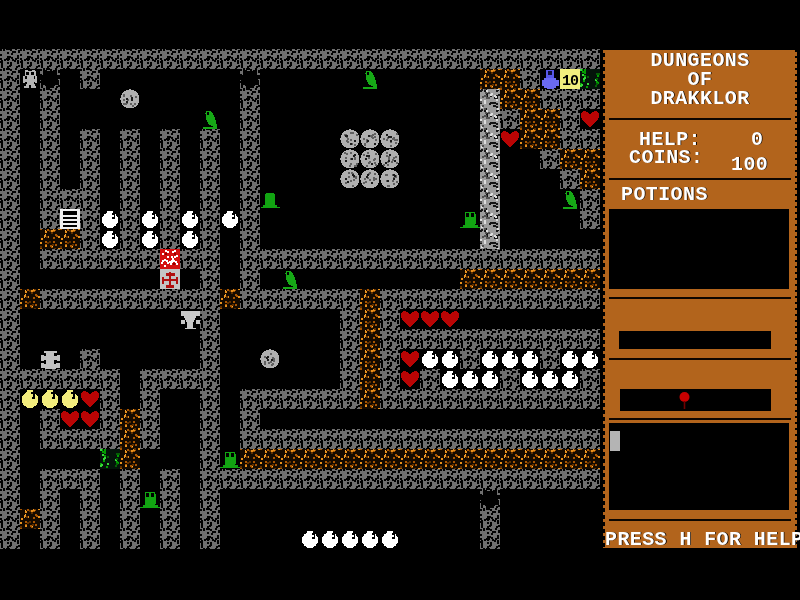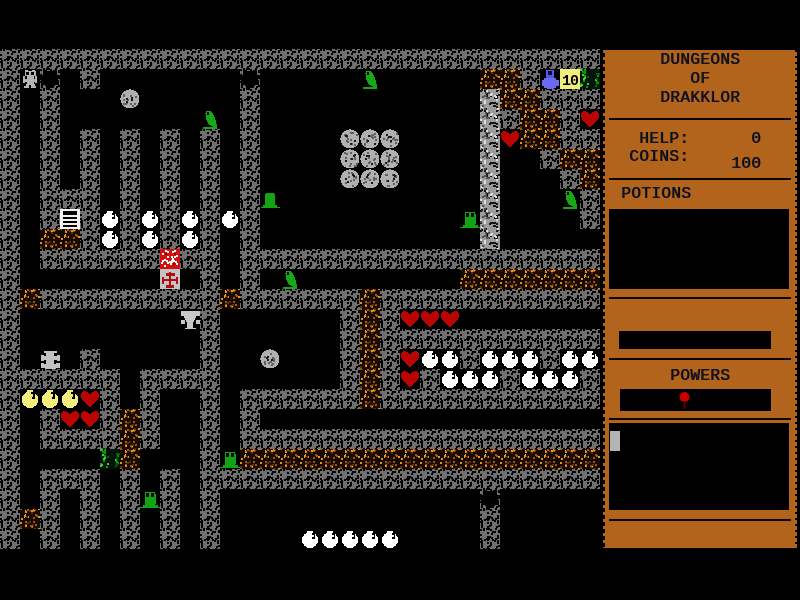--- a/index.html
+++ b/index.html
@@ -1,18 +1,18 @@
 <!DOCTYPE html>
 <html><head>
 <meta charset="utf-8">
 <style>
 html,body{margin:0;padding:0;background:#000;width:800px;height:600px;overflow:hidden}
 #screen{position:relative;width:800px;height:600px;background:#000;font-family:"Liberation Mono",monospace}
 #sidebar{position:absolute;left:605px;top:50px;width:190px;height:498px;background:#B2641C}
-.t{position:absolute;color:#0f172a;font-weight:normal;font-size:16px;letter-spacing:0.4px;white-space:pre;line-height:19px;text-shadow:0.8px 0 0 #0D0600}
+.t{position:absolute;color:#ffffff;font-weight:bold;font-size:20px;letter-spacing:0.4px;white-space:pre;line-height:19px;text-shadow:0.8px 0 0 #0D0600}
 .hl{position:absolute;left:4px;width:182px;height:2px;background:#0D0600}
 .bb{position:absolute;background:#000}
 </style>
 </head>
 <body>
 <div id="screen">
 
 <svg width="800" height="600" style="position:absolute;left:0;top:0" shape-rendering="crispEdges">
 <defs>
 <pattern id="pw" width="20" height="20" patternUnits="userSpaceOnUse" patternTransform="translate(0,8)">
@@ -1162,31 +1162,31 @@
 
   <div class="bb" style="left:4px;top:159px;width:180px;height:80px"></div>
 
   <div class="hl" style="top:247px"></div>
 
 
   <div class="bb" style="left:14px;top:281px;width:152px;height:18px"></div>
 
   <div class="hl" style="top:308px"></div>
 
-  <div class="t" style="left:0;top:317px;width:190px;text-align:center">POWERS</div>
 
   <div class="bb" style="left:15px;top:339px;width:151px;height:22px"></div>
 
   <svg width="20" height="24" style="position:absolute;left:70px;top:339px">
         <circle cx="9.5" cy="8" r="5" fill="#C80000"></circle>
         <rect x="8.7" y="12" width="1.6" height="8" fill="#700000"></rect>
       </svg>
 
   <div class="hl" style="top:368px"></div>
 
   <div class="bb" style="left:4px;top:373px;width:180px;height:87px"></div>
 
   <div style="position:absolute;left:5px;top:381px;width:10px;height:20px;background:#B4B4B4"></div>
 
   <div class="hl" style="top:469px"></div>
 
+  <div class="t" style="left:0;top:480px;width:190px;text-align:center">PRESS H FOR HELP</div>
 </div>
 </div>
 
 </body></html>

